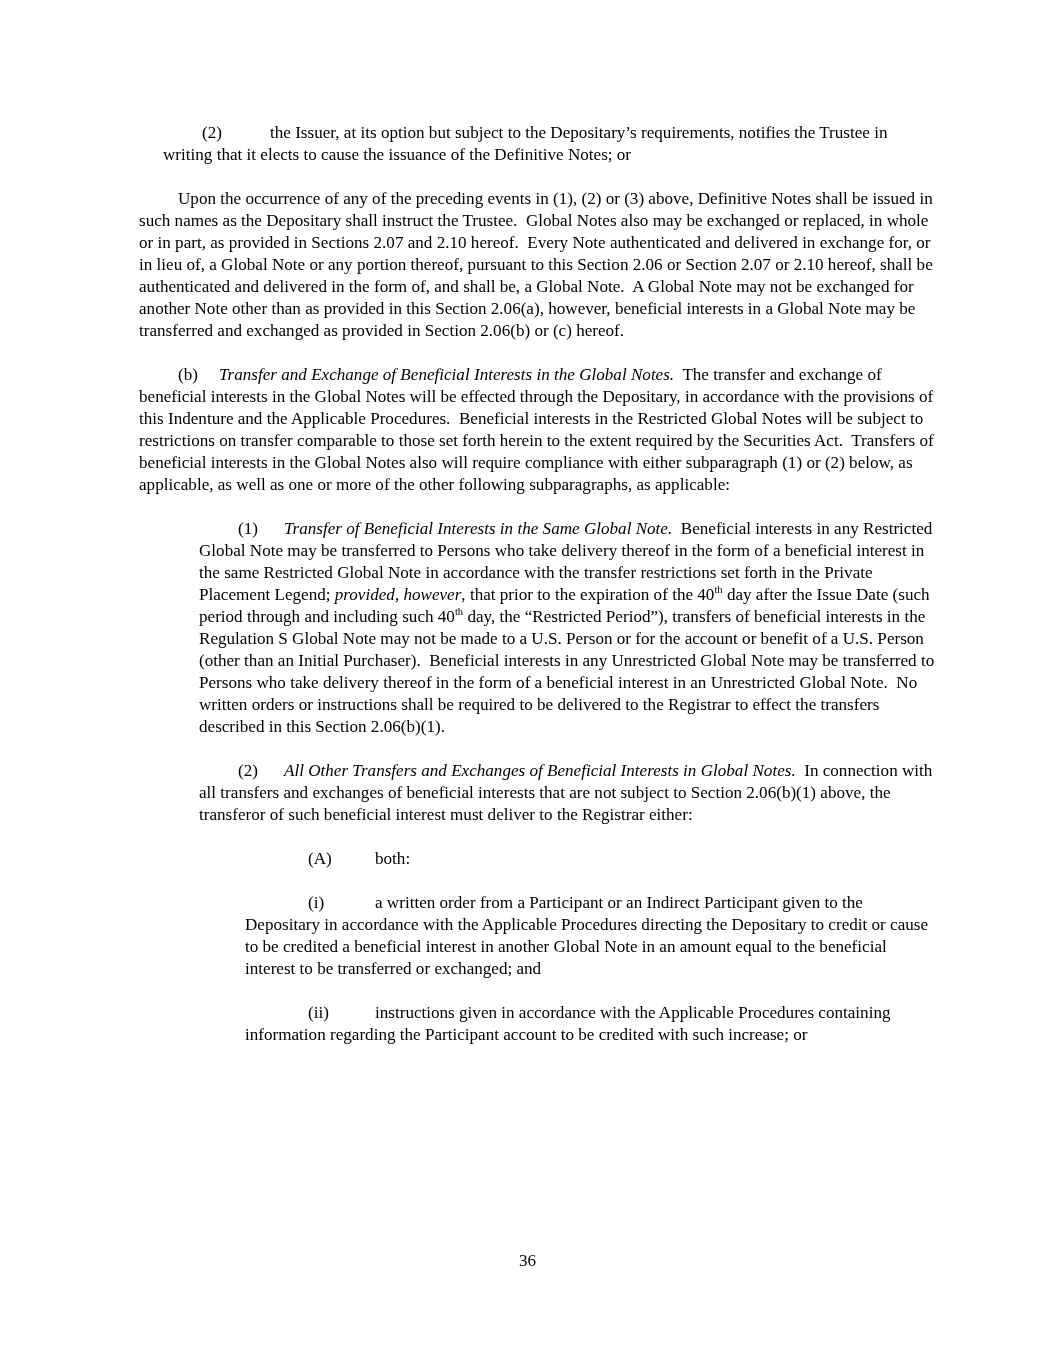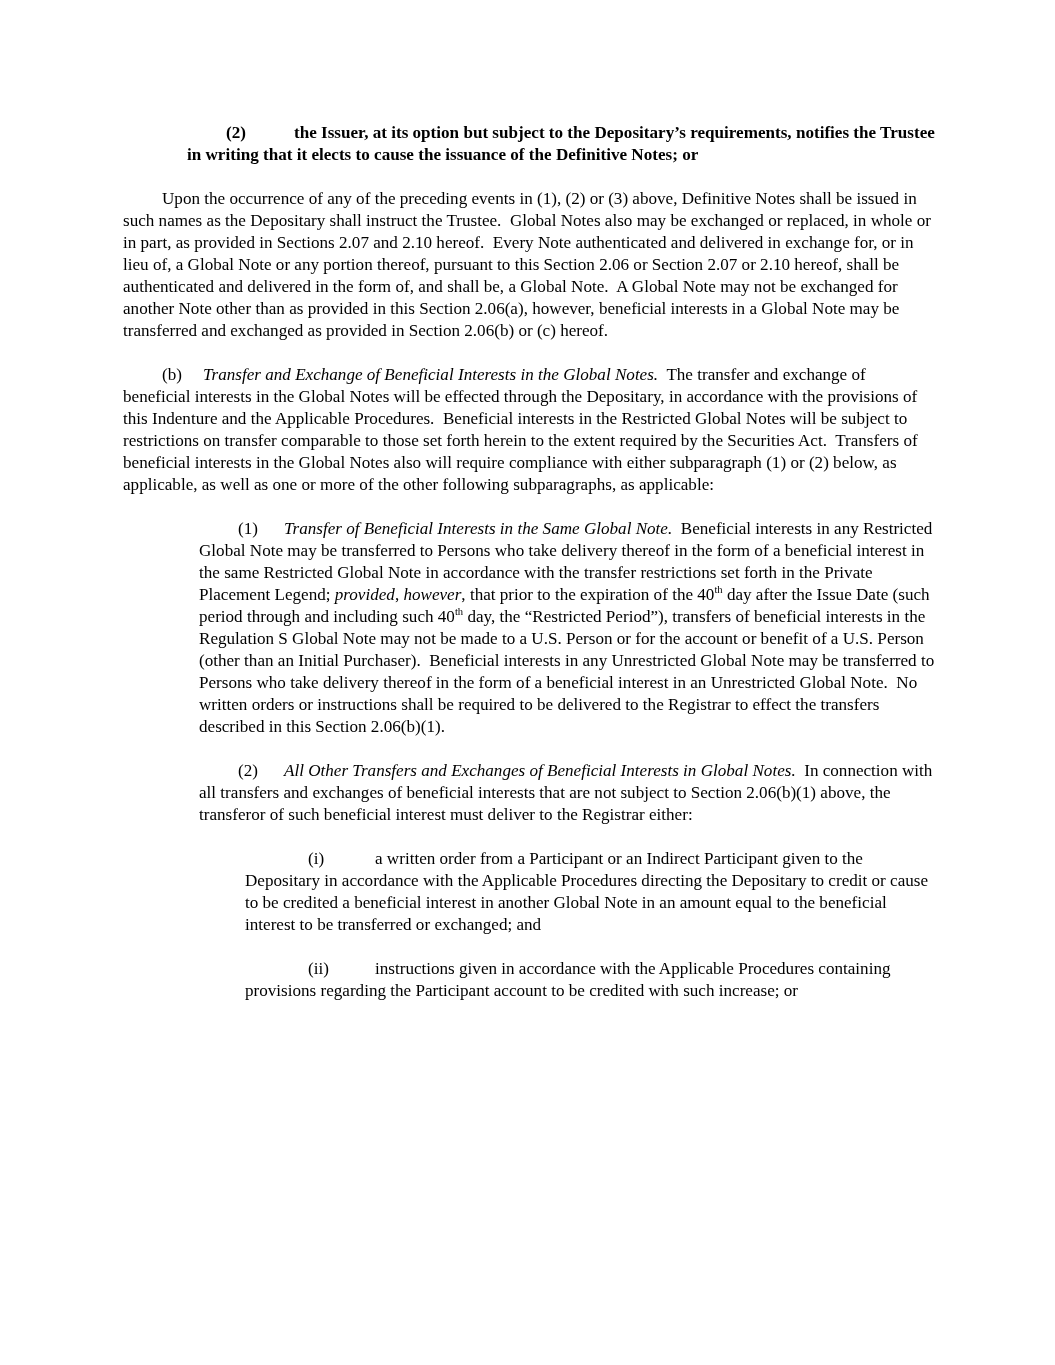--- a/index.html
+++ b/index.html
@@ -20,23 +20,23 @@
     margin: 0 0 22px 0;
     text-indent: 39px;
     white-space: pre-wrap;
     text-align: left;
   }
   .para .label {
     display: inline-block;
     text-indent: 0;
     white-space: nowrap;
   }
-  .lvl0 { margin-left: 0; }
+  .lvl0 { margin-left: 16px; }
   .lvl0 .label { width: 41px; }
-  .lvl1 { margin-left: 64px; font-weight: bold; }
+  .lvl1 { margin-left: 40px; }
   .lvl1 .label { width: 68px; }
   .lvl2 { margin-left: 76px; }
   .lvl2 .label { width: 46px; }
   .lvl3 { margin-left: 122px; text-indent: 63px; }
   .lvl3 .label { width: 67px; }
   .seg.normal { font-style: normal; }
   .seg.italic { font-style: italic; }
   .seg.sup {
     font-size: 0.62em;
     vertical-align: super;
@@ -53,16 +53,18 @@
 </head>
 <body>
 
 <div class="page">
   <div>
       <p class="para lvl1"><span class="label">(2)</span><span class="seg normal">the Issuer, at its option but subject to the Depositary’s requirements, notifies the Trustee in writing that it elects to cause the issuance of the Definitive Notes; or</span></p>
       <p class="para lvl0"><span class="seg normal">Upon the occurrence of any of the preceding events in (1), (2) or (3) above, Definitive Notes shall be issued in such names as the Depositary shall instruct the Trustee.  Global Notes also may be exchanged or replaced, in whole or in part, as provided in Sections 2.07 and 2.10 hereof.  Every Note authenticated and delivered in exchange for, or in lieu of, a Global Note or any portion thereof, pursuant to this Section 2.06 or Section 2.07 or 2.10 hereof, shall be authenticated and delivered in the form of, and shall be, a Global Note.  A Global Note may not be exchanged for another Note other than as provided in this Section 2.06(a), however, beneficial interests in a Global Note may be transferred and exchanged as provided in Section 2.06(b) or (c) hereof.</span></p>
       <p class="para lvl0"><span class="label">(b)</span><span class="seg italic">Transfer and Exchange of Beneficial Interests in the Global Notes.</span><span class="seg normal">  The transfer and exchange of beneficial interests in the Global Notes will be effected through the Depositary, in accordance with the provisions of this Indenture and the Applicable Procedures.  Beneficial interests in the Restricted Global Notes will be subject to restrictions on transfer comparable to those set forth herein to the extent required by the Securities Act.  Transfers of beneficial interests in the Global Notes also will require compliance with either subparagraph (1) or (2) below, as applicable, as well as one or more of the other following subparagraphs, as applicable:</span></p>
       <p class="para lvl2"><span class="label">(1)</span><span class="seg italic">Transfer of Beneficial Interests in the Same Global Note.</span><span class="seg normal">  Beneficial interests in any Restricted Global Note may be transferred to Persons who take delivery thereof in the form of a beneficial interest in the same Restricted Global Note in accordance with the transfer restrictions set forth in the Private Placement Legend; </span><span class="seg italic">provided</span><span class="seg normal">, </span><span class="seg italic">however</span><span class="seg normal">, that prior to the expiration of the 40</span><span class="seg sup">th</span><span class="seg normal"> day after the Issue Date (such period through and including such 40</span><span class="seg sup">th</span><span class="seg normal"> day, the “Restricted Period”), transfers of beneficial interests in the Regulation S Global Note may not be made to a U.S. Person or for the account or benefit of a U.S. Person (other than an Initial Purchaser).  Beneficial interests in any Unrestricted Global Note may be transferred to Persons who take delivery thereof in the form of a beneficial interest in an Unrestricted Global Note.  No written orders or instructions shall be required to be delivered to the Registrar to effect the transfers described in this Section 2.06(b)(1).</span></p>
       <p class="para lvl2"><span class="label">(2)</span><span class="seg italic">All Other Transfers and Exchanges of Beneficial Interests in Global Notes.</span><span class="seg normal">  In connection with all transfers and exchanges of beneficial interests that are not subject to Section 2.06(b)(1) above, the transferor of such beneficial interest must deliver to the Registrar either:</span></p>
+      <p class="para lvl3"><span class="label">(A)</span><span class="seg normal">both:</span></p>
       <p class="para lvl3"><span class="label">(i)</span><span class="seg normal">a written order from a Participant or an Indirect Participant given to the Depositary in accordance with the Applicable Procedures directing the Depositary to credit or cause to be credited a beneficial interest in another Global Note in an amount equal to the beneficial interest to be transferred or exchanged; and</span></p>
-      <p class="para lvl3"><span class="label">(ii)</span><span class="seg normal">instructions given in accordance with the Applicable Procedures containing provisions regarding the Participant account to be credited with such increase; or</span></p>
+      <p class="para lvl3"><span class="label">(ii)</span><span class="seg normal">instructions given in accordance with the Applicable Procedures containing information regarding the Participant account to be credited with such increase; or</span></p>
     </div>
+  <div class="page-footer">36</div>
 </div>
 
 </body></html>

